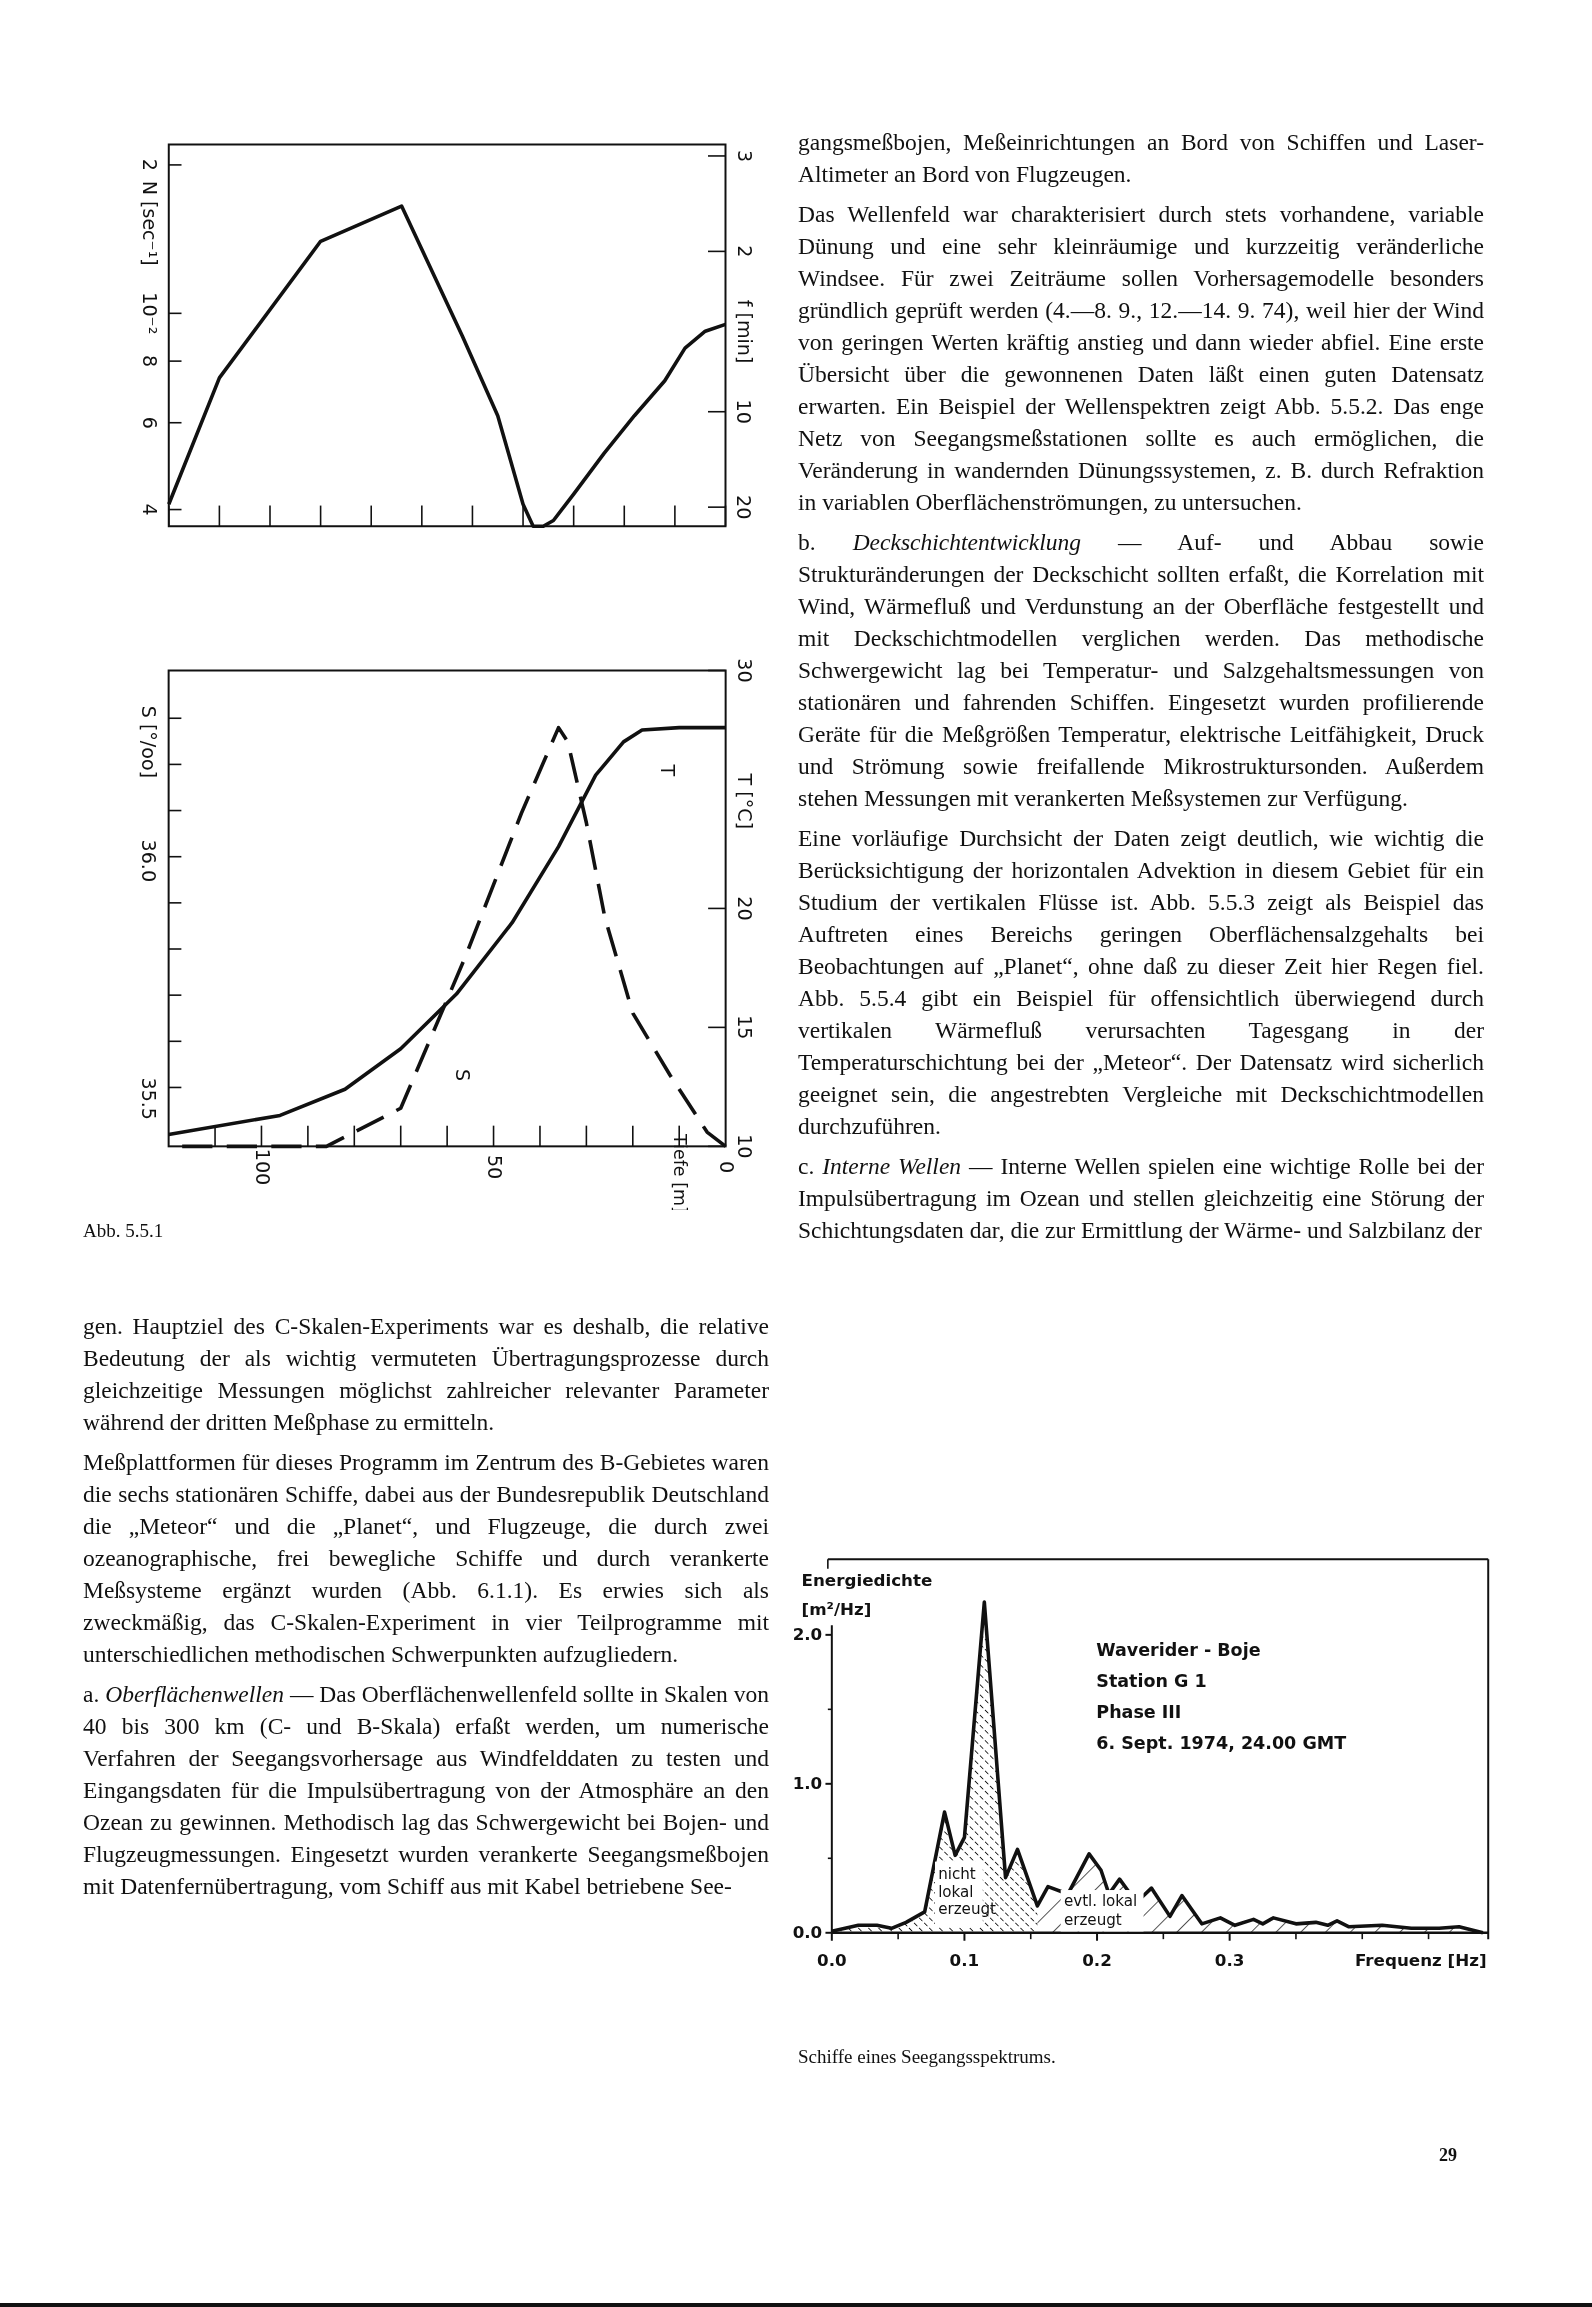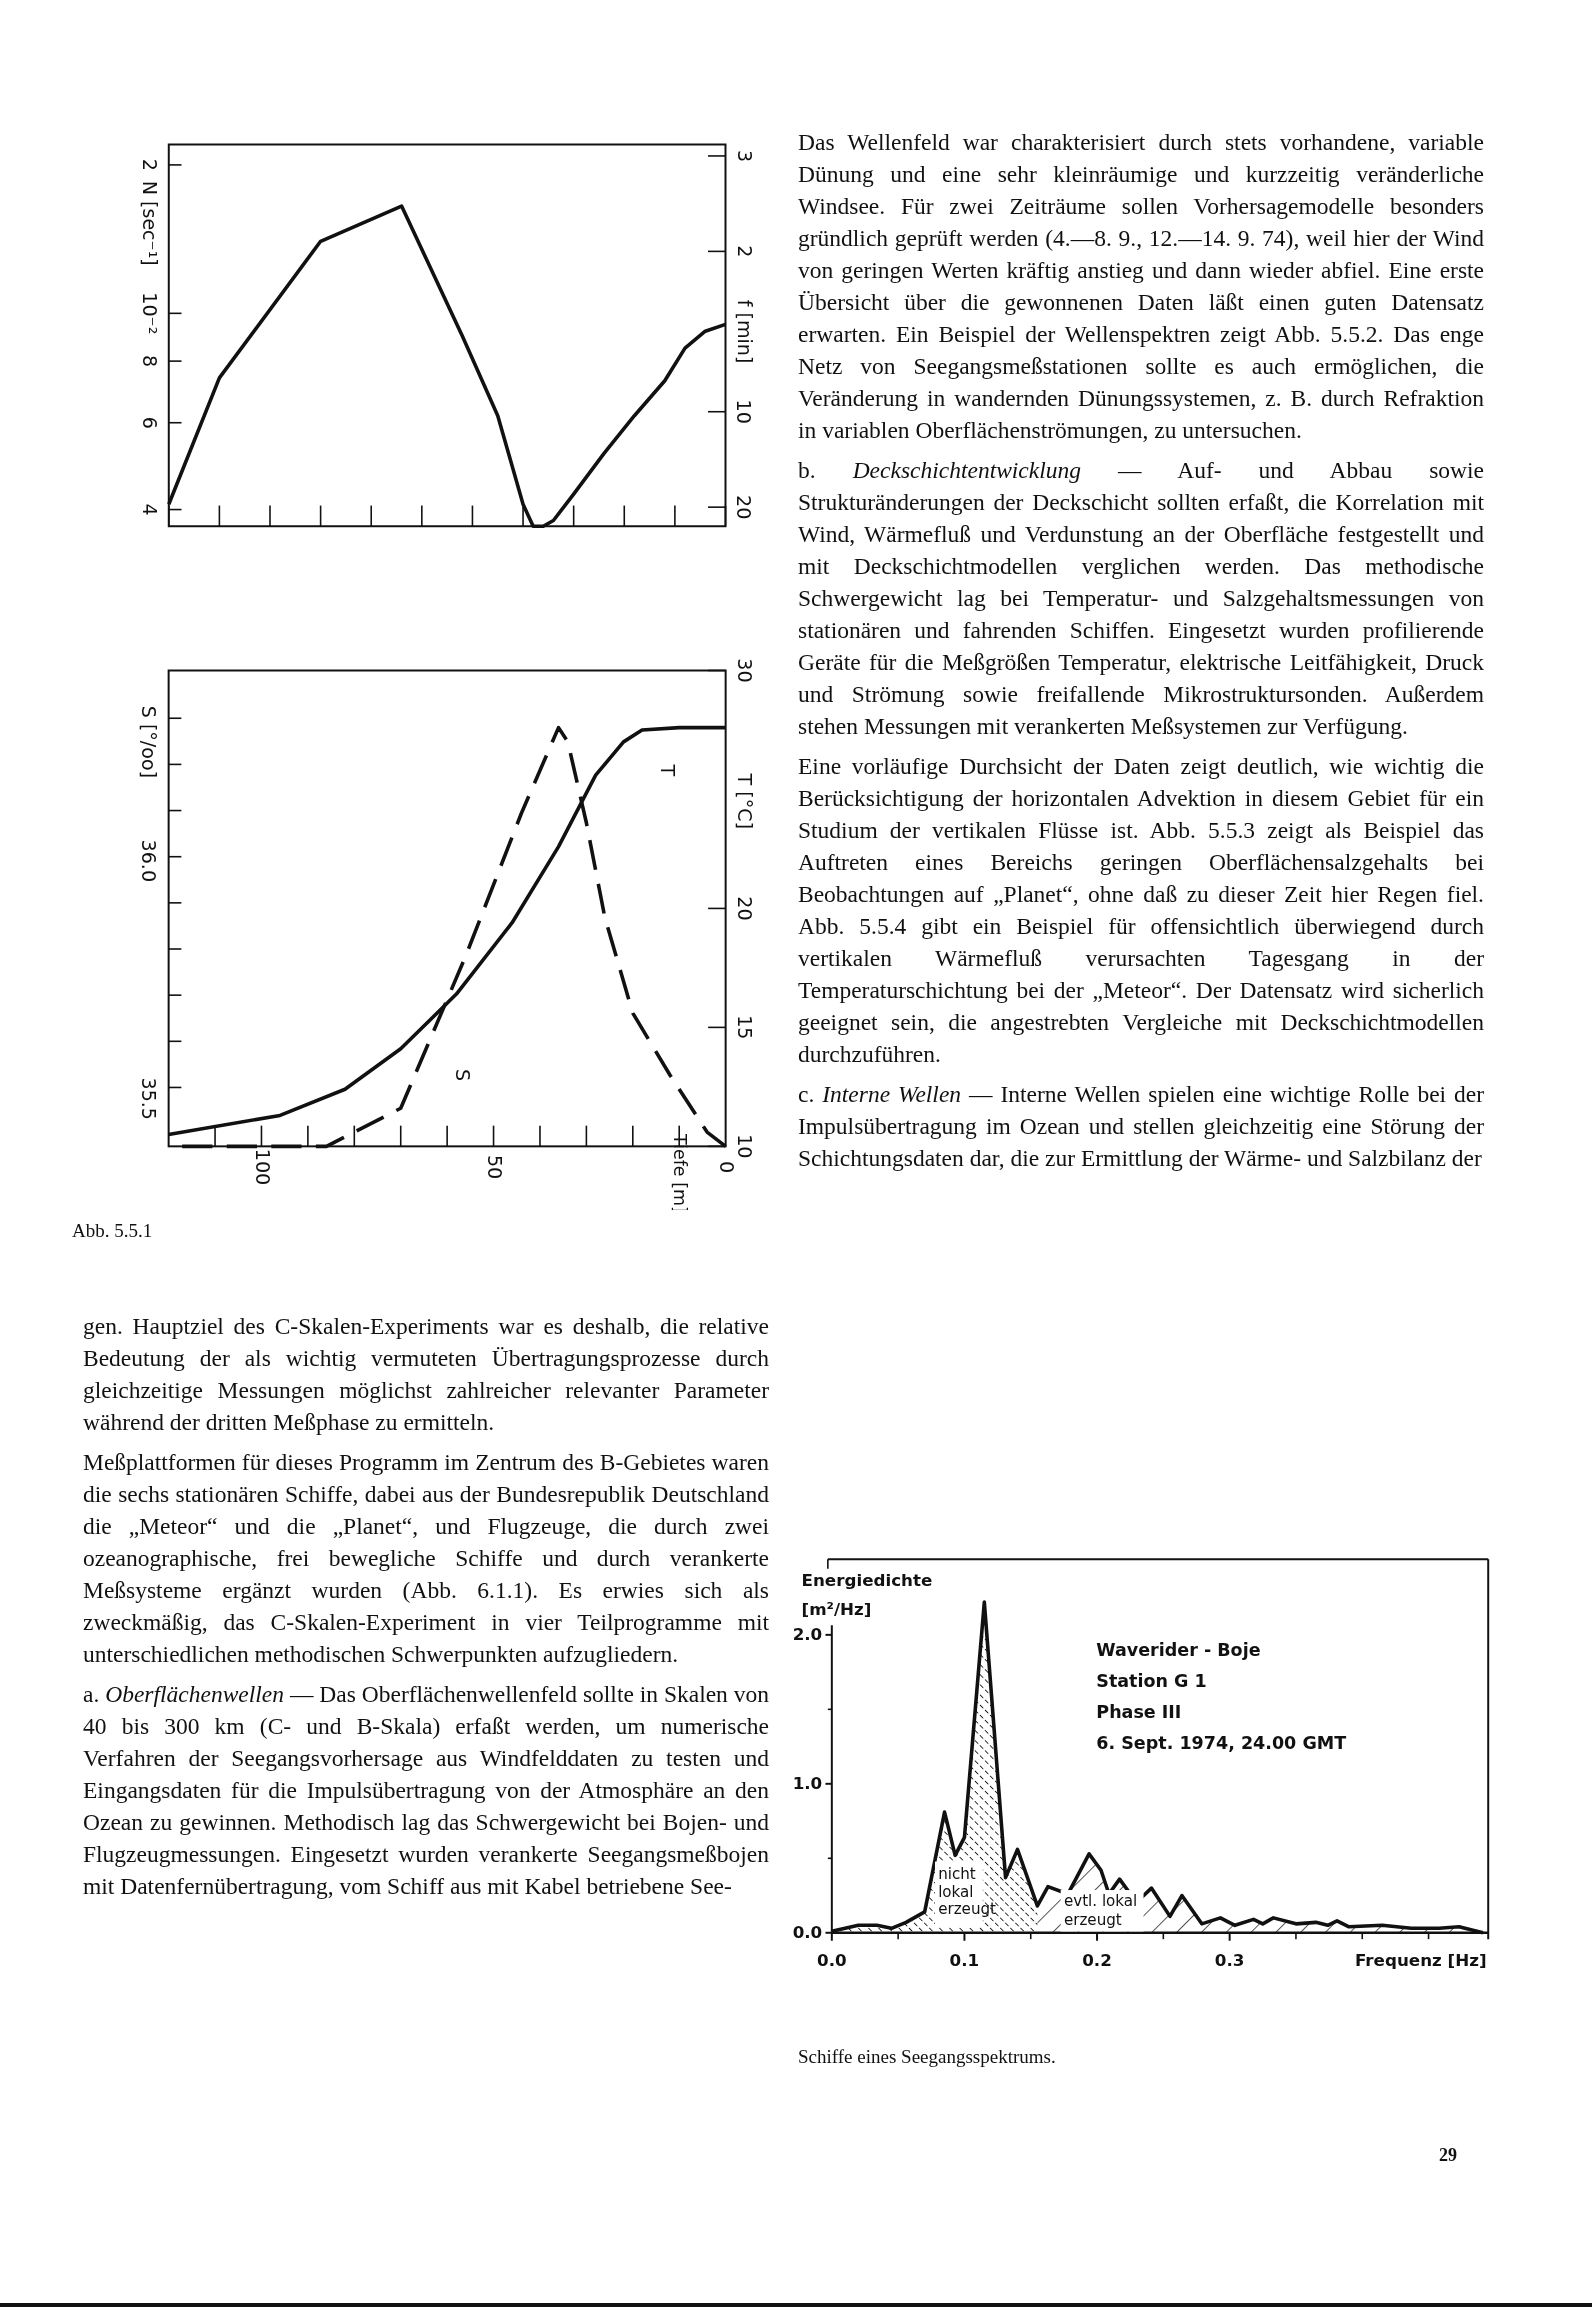--- a/index.html
+++ b/index.html
@@ -144,31 +144,32 @@
       <circle cx="435.3333333333333" cy="380.80000000000086" r="0.1"></circle>
       <circle cx="353.66666666666663" cy="572.160000000001" r="0.1"></circle>
       <circle cx="260.3333333333333" cy="620" r="0.1"></circle>
       <circle cx="178.66666666666663" cy="620" r="0.1"></circle>
       <circle cx="62" cy="620" r="0.1"></circle>
       <text x="680.3333333333334" y="147.57999999999998" font-size="24" text-anchor="middle" transform="rotate(90 680.3333333333334 147.57999999999998)">T</text>
       <text x="423.6666666666667" y="530.3000000000009" font-size="24" text-anchor="middle" transform="rotate(90 423.6666666666667 530.3000000000009)">S</text>
     </g>
 </svg>
 
-<div class="caption" style="left:72px; top:1218px; width:685px;">
+<div class="caption" style="left:83px; top:1218px; width:685px;">
   <span class="num">Abb. 5.5.1</span>
 </div>
 
 <div class="col-text" style="left:83px; top:1310px; width:686px;">
   <p>gen. Hauptziel des C-Skalen-Experiments war es deshalb, die relative Bedeutung der als wichtig vermuteten Übertragungsprozesse durch gleichzeitige Messungen möglichst zahlreicher relevanter Parameter während der dritten Meßphase zu ermitteln.</p>
   <p>Meßplattformen für dieses Programm im Zentrum des B-Gebietes waren die sechs stationären Schiffe, dabei aus der Bundesrepublik Deutschland die „Meteor“ und die „Planet“, und Flugzeuge, die durch zwei ozeanographische, frei bewegliche Schiffe und durch verankerte Meßsysteme ergänzt wurden (Abb. 6.1.1). Es erwies sich als zweckmäßig, das C-Skalen-Experiment in vier Teilprogramme mit unterschiedlichen methodischen Schwerpunkten aufzugliedern.</p>
   <p><span>a. </span><em>Oberflächenwellen</em><span> — Das Oberflächenwellenfeld sollte in Skalen von 40 bis 300 km (C- und B-Skala) erfaßt werden, um numerische Verfahren der Seegangsvorhersage aus Windfelddaten zu testen und Eingangsdaten für die Impulsübertragung von der Atmosphäre an den Ozean zu gewinnen. Methodisch lag das Schwergewicht bei Bojen- und Flugzeugmessungen. Eingesetzt wurden verankerte Seegangsmeßbojen mit Datenfernübertragung, vom Schiff aus mit Kabel betriebene See-</span></p>
 </div>
 
 <div class="col-text" style="left:798px; top:126px; width:686px;">
+  <p>gangsmeßbojen, Meßeinrichtungen an Bord von Schiffen und Laser-Altimeter an Bord von Flugzeugen.</p>
   <p>Das Wellenfeld war charakterisiert durch stets vorhandene, variable Dünung und eine sehr kleinräumige und kurzzeitig veränderliche Windsee. Für zwei Zeiträume sollen Vorhersagemodelle besonders gründlich geprüft werden (4.—8. 9., 12.—14. 9. 74), weil hier der Wind von geringen Werten kräftig anstieg und dann wieder abfiel. Eine erste Übersicht über die gewonnenen Daten läßt einen guten Datensatz erwarten. Ein Beispiel der Wellenspektren zeigt Abb. 5.5.2. Das enge Netz von Seegangsmeßstationen sollte es auch ermöglichen, die Veränderung in wandernden Dünungssystemen, z. B. durch Refraktion in variablen Oberflächenströmungen, zu untersuchen.</p>
   <p><span>b. </span><em>Deckschichtentwicklung</em><span> — Auf- und Abbau sowie Strukturänderungen der Deckschicht sollten erfaßt, die Korrelation mit Wind, Wärmefluß und Verdunstung an der Oberfläche festgestellt und mit Deckschichtmodellen verglichen werden. Das methodische Schwergewicht lag bei Temperatur- und Salzgehaltsmessungen von stationären und fahrenden Schiffen. Eingesetzt wurden profilierende Geräte für die Meßgrößen Temperatur, elektrische Leitfähigkeit, Druck und Strömung sowie freifallende Mikrostruktursonden. Außerdem stehen Messungen mit verankerten Meßsystemen zur Verfügung.</span></p>
   <p>Eine vorläufige Durchsicht der Daten zeigt deutlich, wie wichtig die Berücksichtigung der horizontalen Advektion in diesem Gebiet für ein Studium der vertikalen Flüsse ist. Abb. 5.5.3 zeigt als Beispiel das Auftreten eines Bereichs geringen Oberflächensalzgehalts bei Beobachtungen auf „Planet“, ohne daß zu dieser Zeit hier Regen fiel. Abb. 5.5.4 gibt ein Beispiel für offensichtlich überwiegend durch vertikalen Wärmefluß verursachten Tagesgang in der Temperaturschichtung bei der „Meteor“. Der Datensatz wird sicherlich geeignet sein, die angestrebten Vergleiche mit Deckschichtmodellen durchzuführen.</p>
   <p><span>c. </span><em>Interne Wellen</em><span> — Interne Wellen spielen eine wichtige Rolle bei der Impulsübertragung im Ozean und stellen gleichzeitig eine Störung der Schichtungsdaten dar, die zur Ermittlung der Wärme- und Salzbilanz der</span></p>
 </div>
 
 <svg class="fig" id="fig-spec" style="left:792px; top:1548px;" width="701" height="478" viewBox="0 0 880 600">
   <defs>
     <pattern id="hatch-dense" patternUnits="userSpaceOnUse" width="9" height="9" patternTransform="rotate(-45)">
       <line x1="0" y1="0" x2="0" y2="9" stroke="#111" stroke-width="2.2" stroke-dasharray="6 3"></line>

